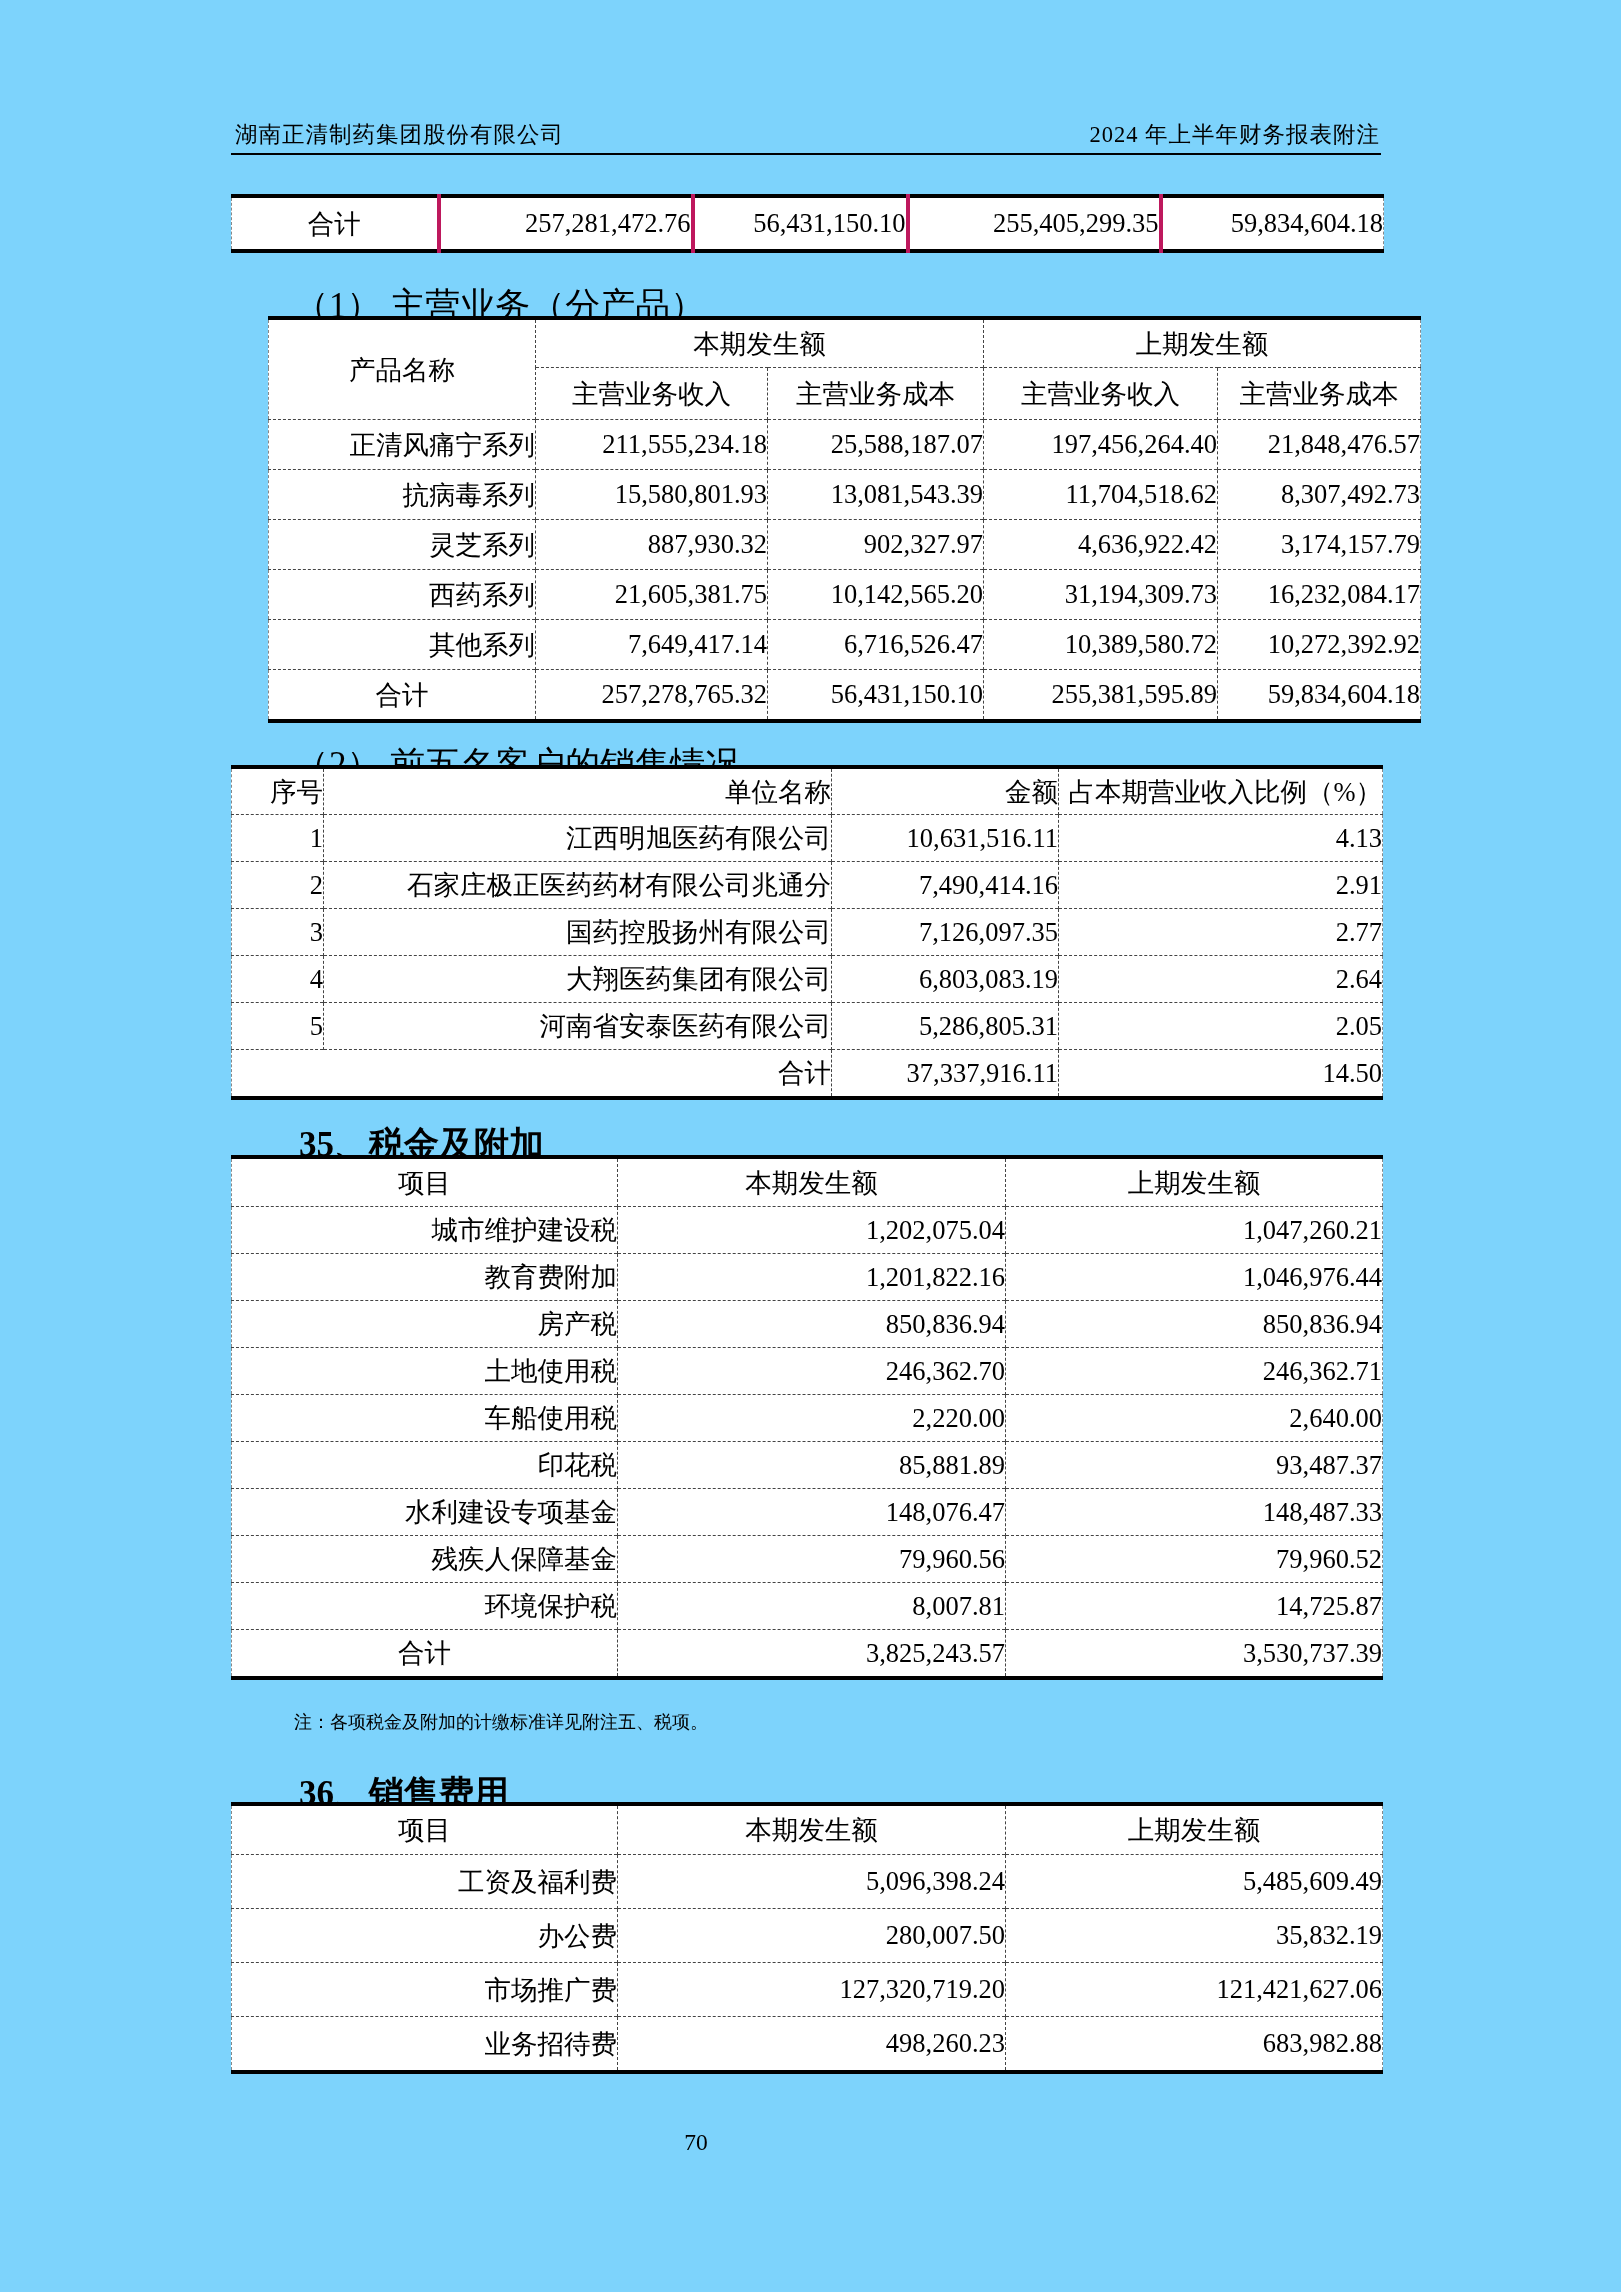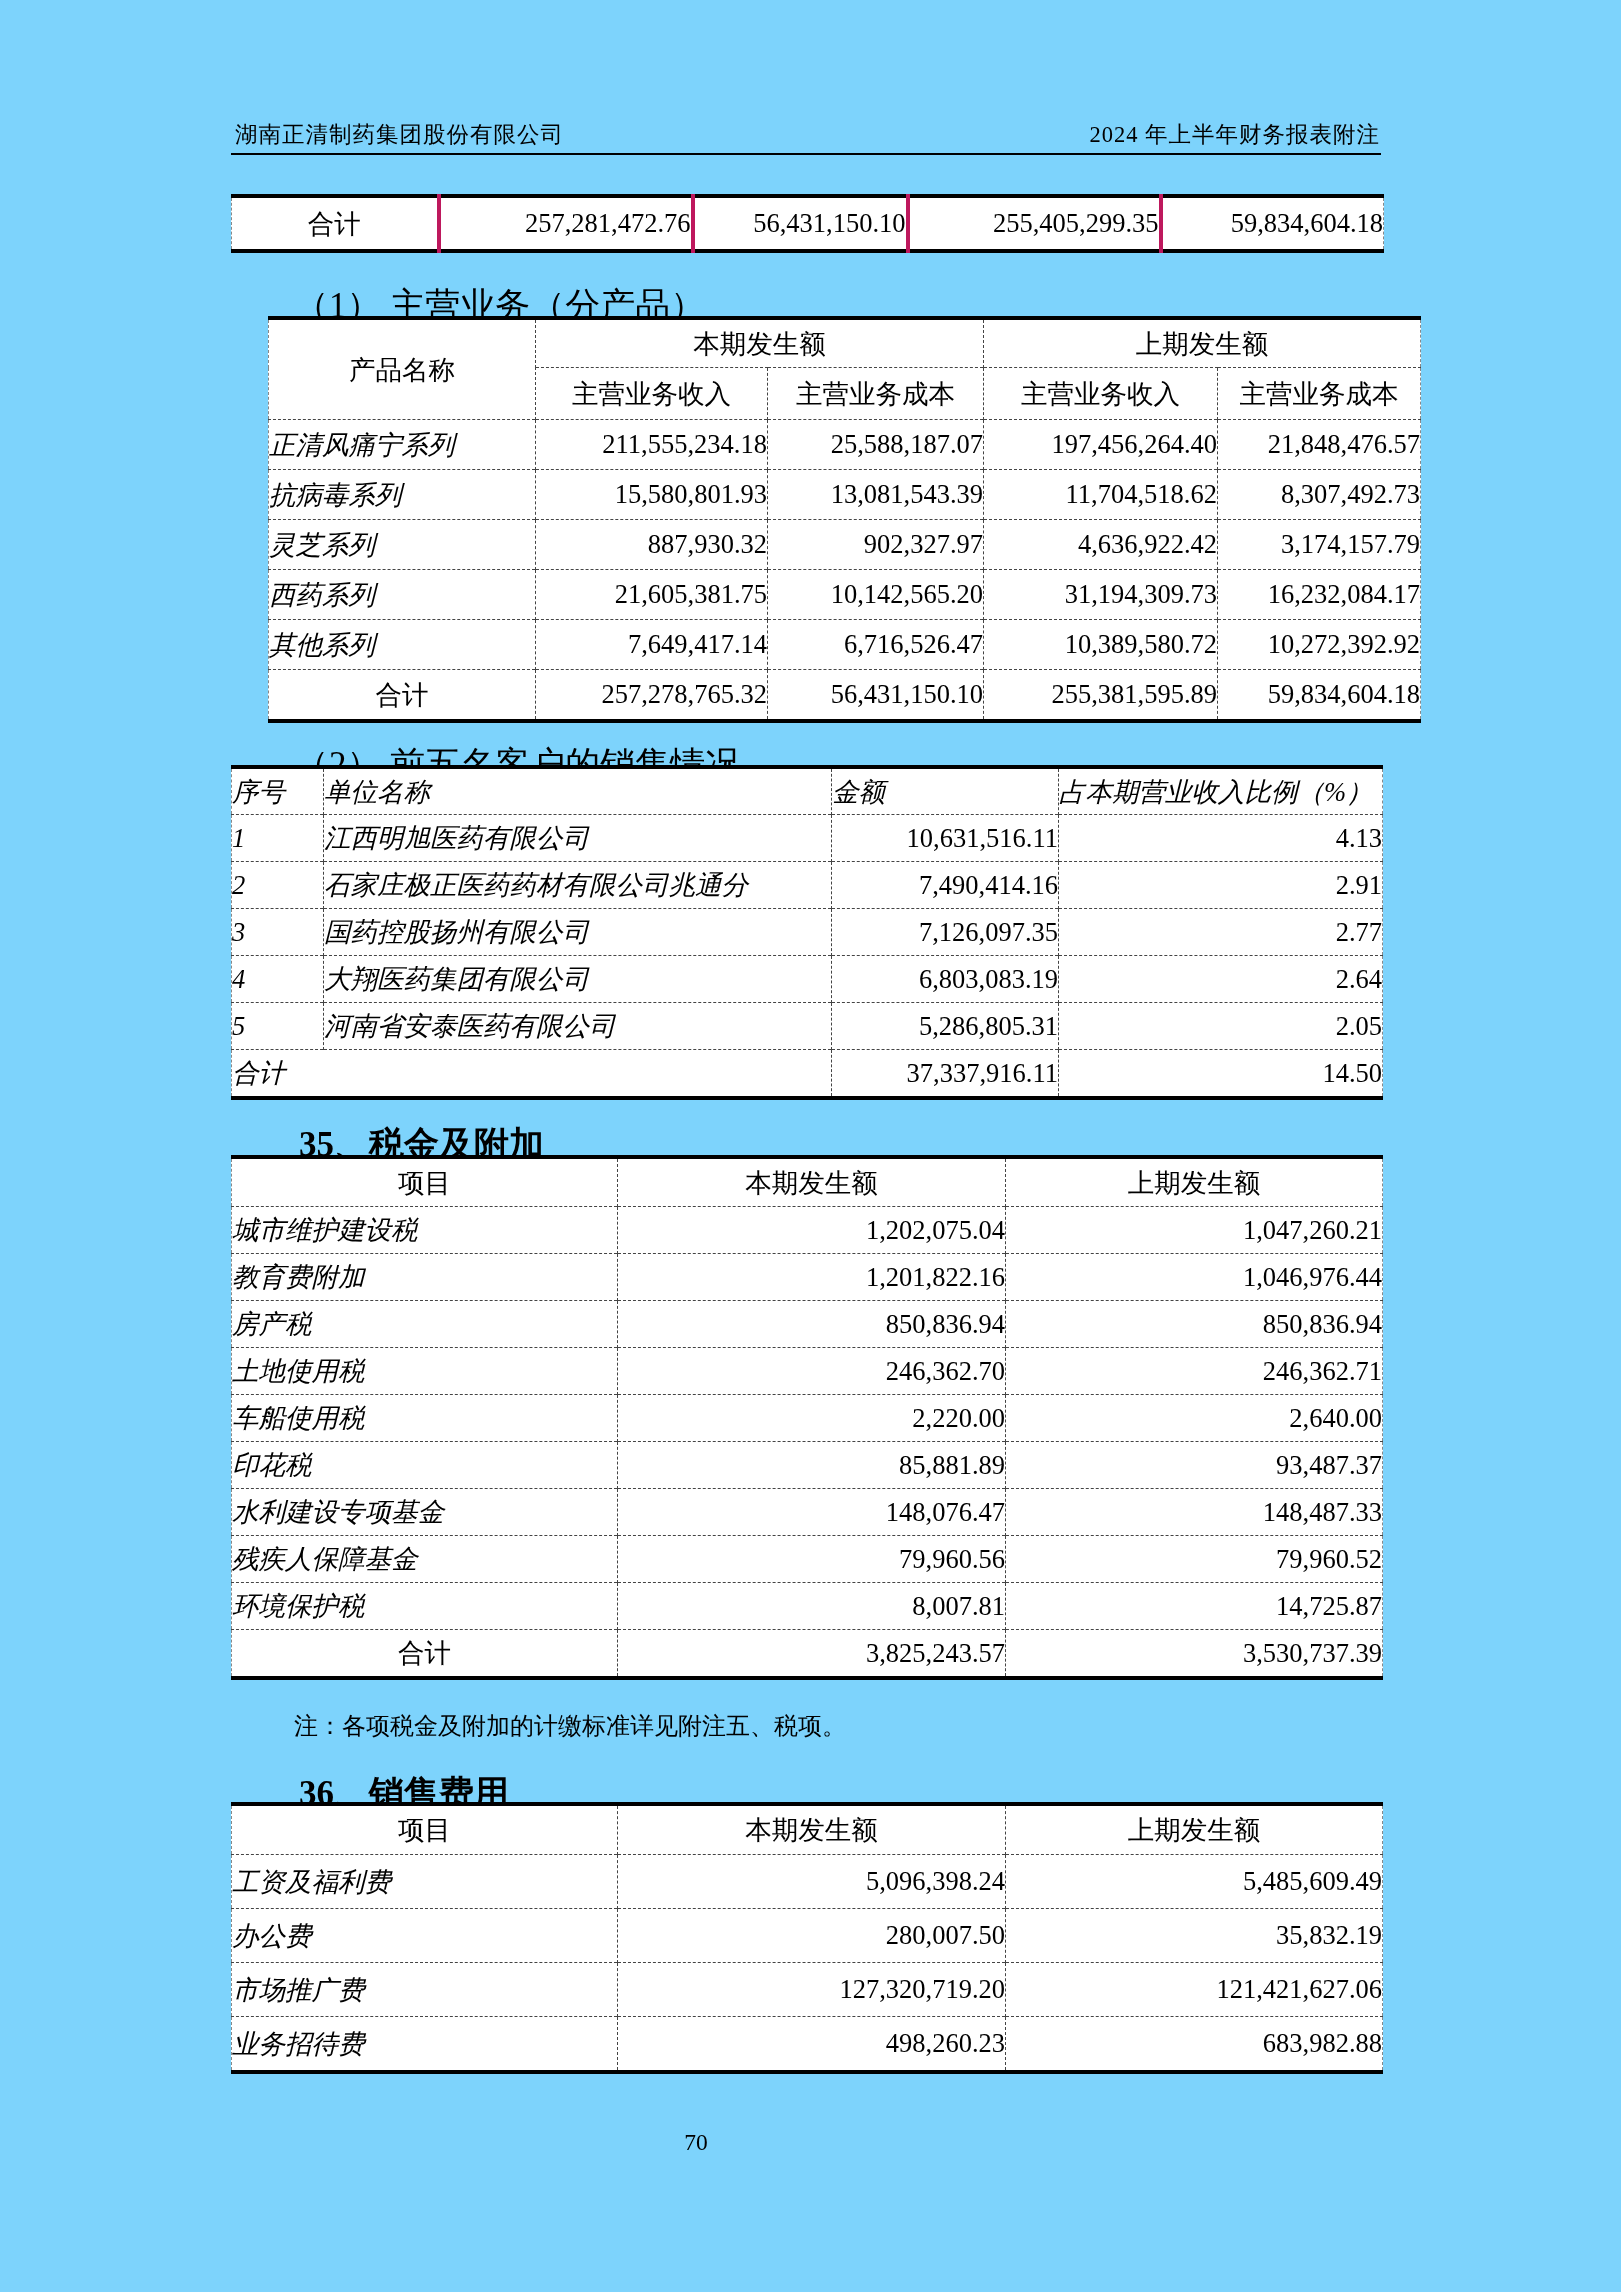--- a/index.html
+++ b/index.html
@@ -20,41 +20,41 @@
     border-top:4.9px solid #000; border-bottom:4.9px solid #000;
     border-left:1px dashed #888; border-right:1px dashed #888; background:#fff;
   }
   .doc-table td {
     font-size:26.5px; vertical-align:middle; white-space:nowrap; overflow:hidden; padding:0;
   }
   .doc-table tr + tr td { border-top:1px dashed #444; }
   .doc-table td + td { border-left:1px dashed #444; }
 
   .ctr { text-align:center; }
-  .lft { text-align:left; padding-left:11.8px;font-style:italic; }
+  .lft { text-align:right; padding-left:11.8px; }
   .num { text-align:right; padding-right:15.7px; }
 
   .t0 td { height:51px; }
   .t0 td + td { border-left:4px solid #be185d; }
 
   .t1 td { height:49px; }
   .t1 tr.h1 td { height:47px; }
   .t1 tr.h2 td { height:51px; }
   .t1 .rs { border-right:1px dashed #444; }
 
   .t2 td { height:46px; }
   .t2 tr.hd td { height:45px; }
 
   .t3 td { height:46px; }
   .t3 tr.hd td { height:47px; }
 
   .t4 td { height:53px; }
   .t4 tr.hd td { height:48px; }
 
-  .note-line { position:absolute; left:294px; top:1710px; font-size:24px; white-space:nowrap; }
+  .note-line { position:absolute; left:294px; top:1710px; font-size:18px; white-space:nowrap; }
   .page-num { position:absolute; left:0; top:2129px; width:1392px; text-align:center; font-size:23.5px; }
 </style>
 </head>
 <body>
 
 <div class="page">
 
   <div class="hdr-text hdr-left">湖南正清制药集团股份有限公司</div>
   <div class="hdr-text hdr-right">2024 年上半年财务报表附注</div>
   <div class="hdr-rule"></div>

